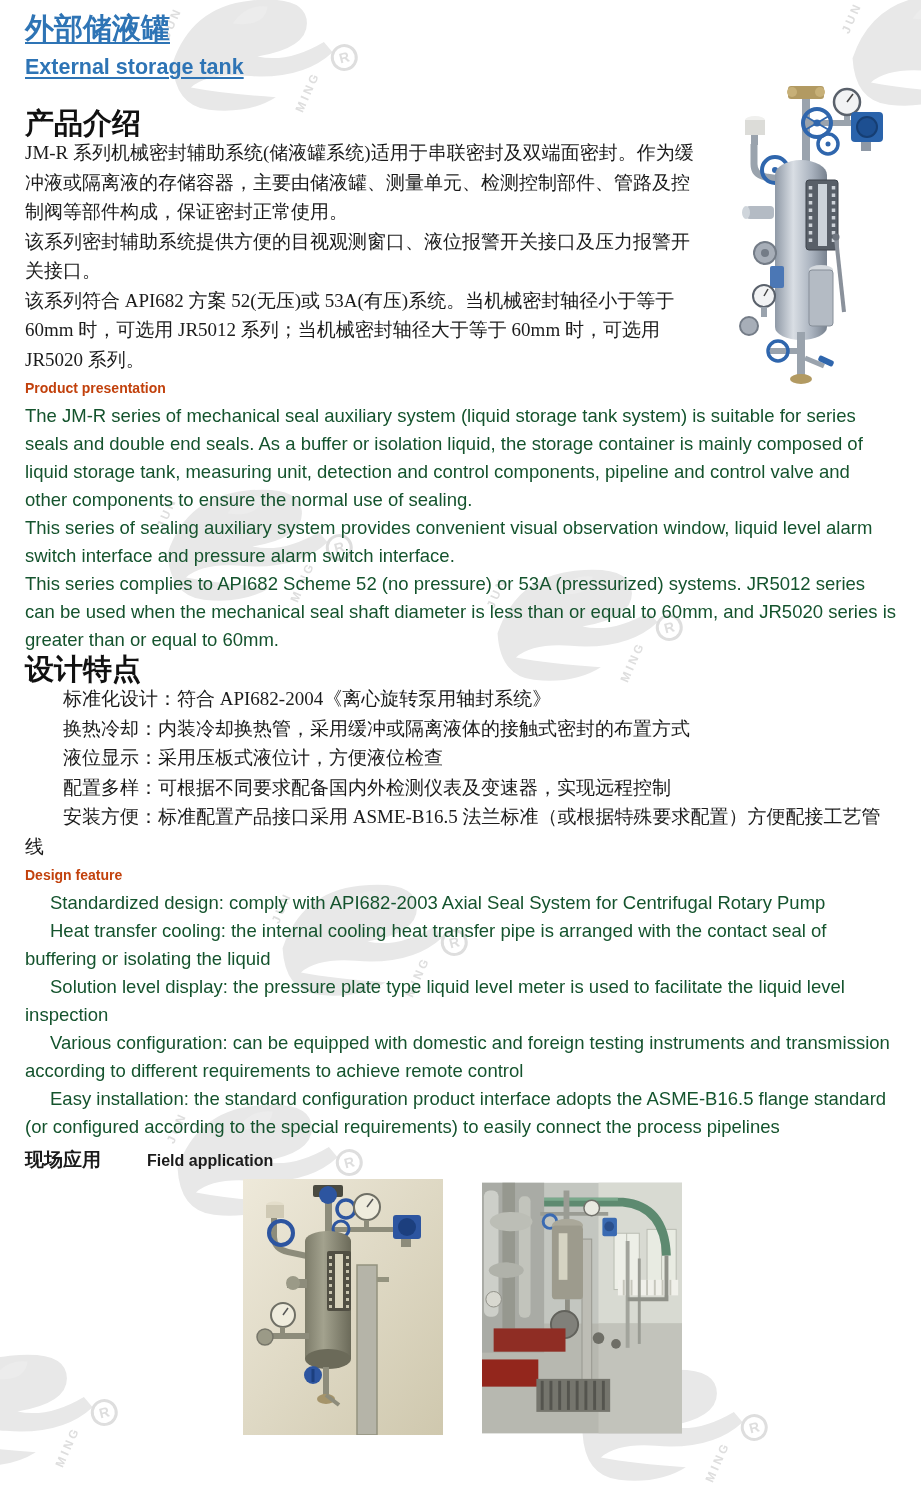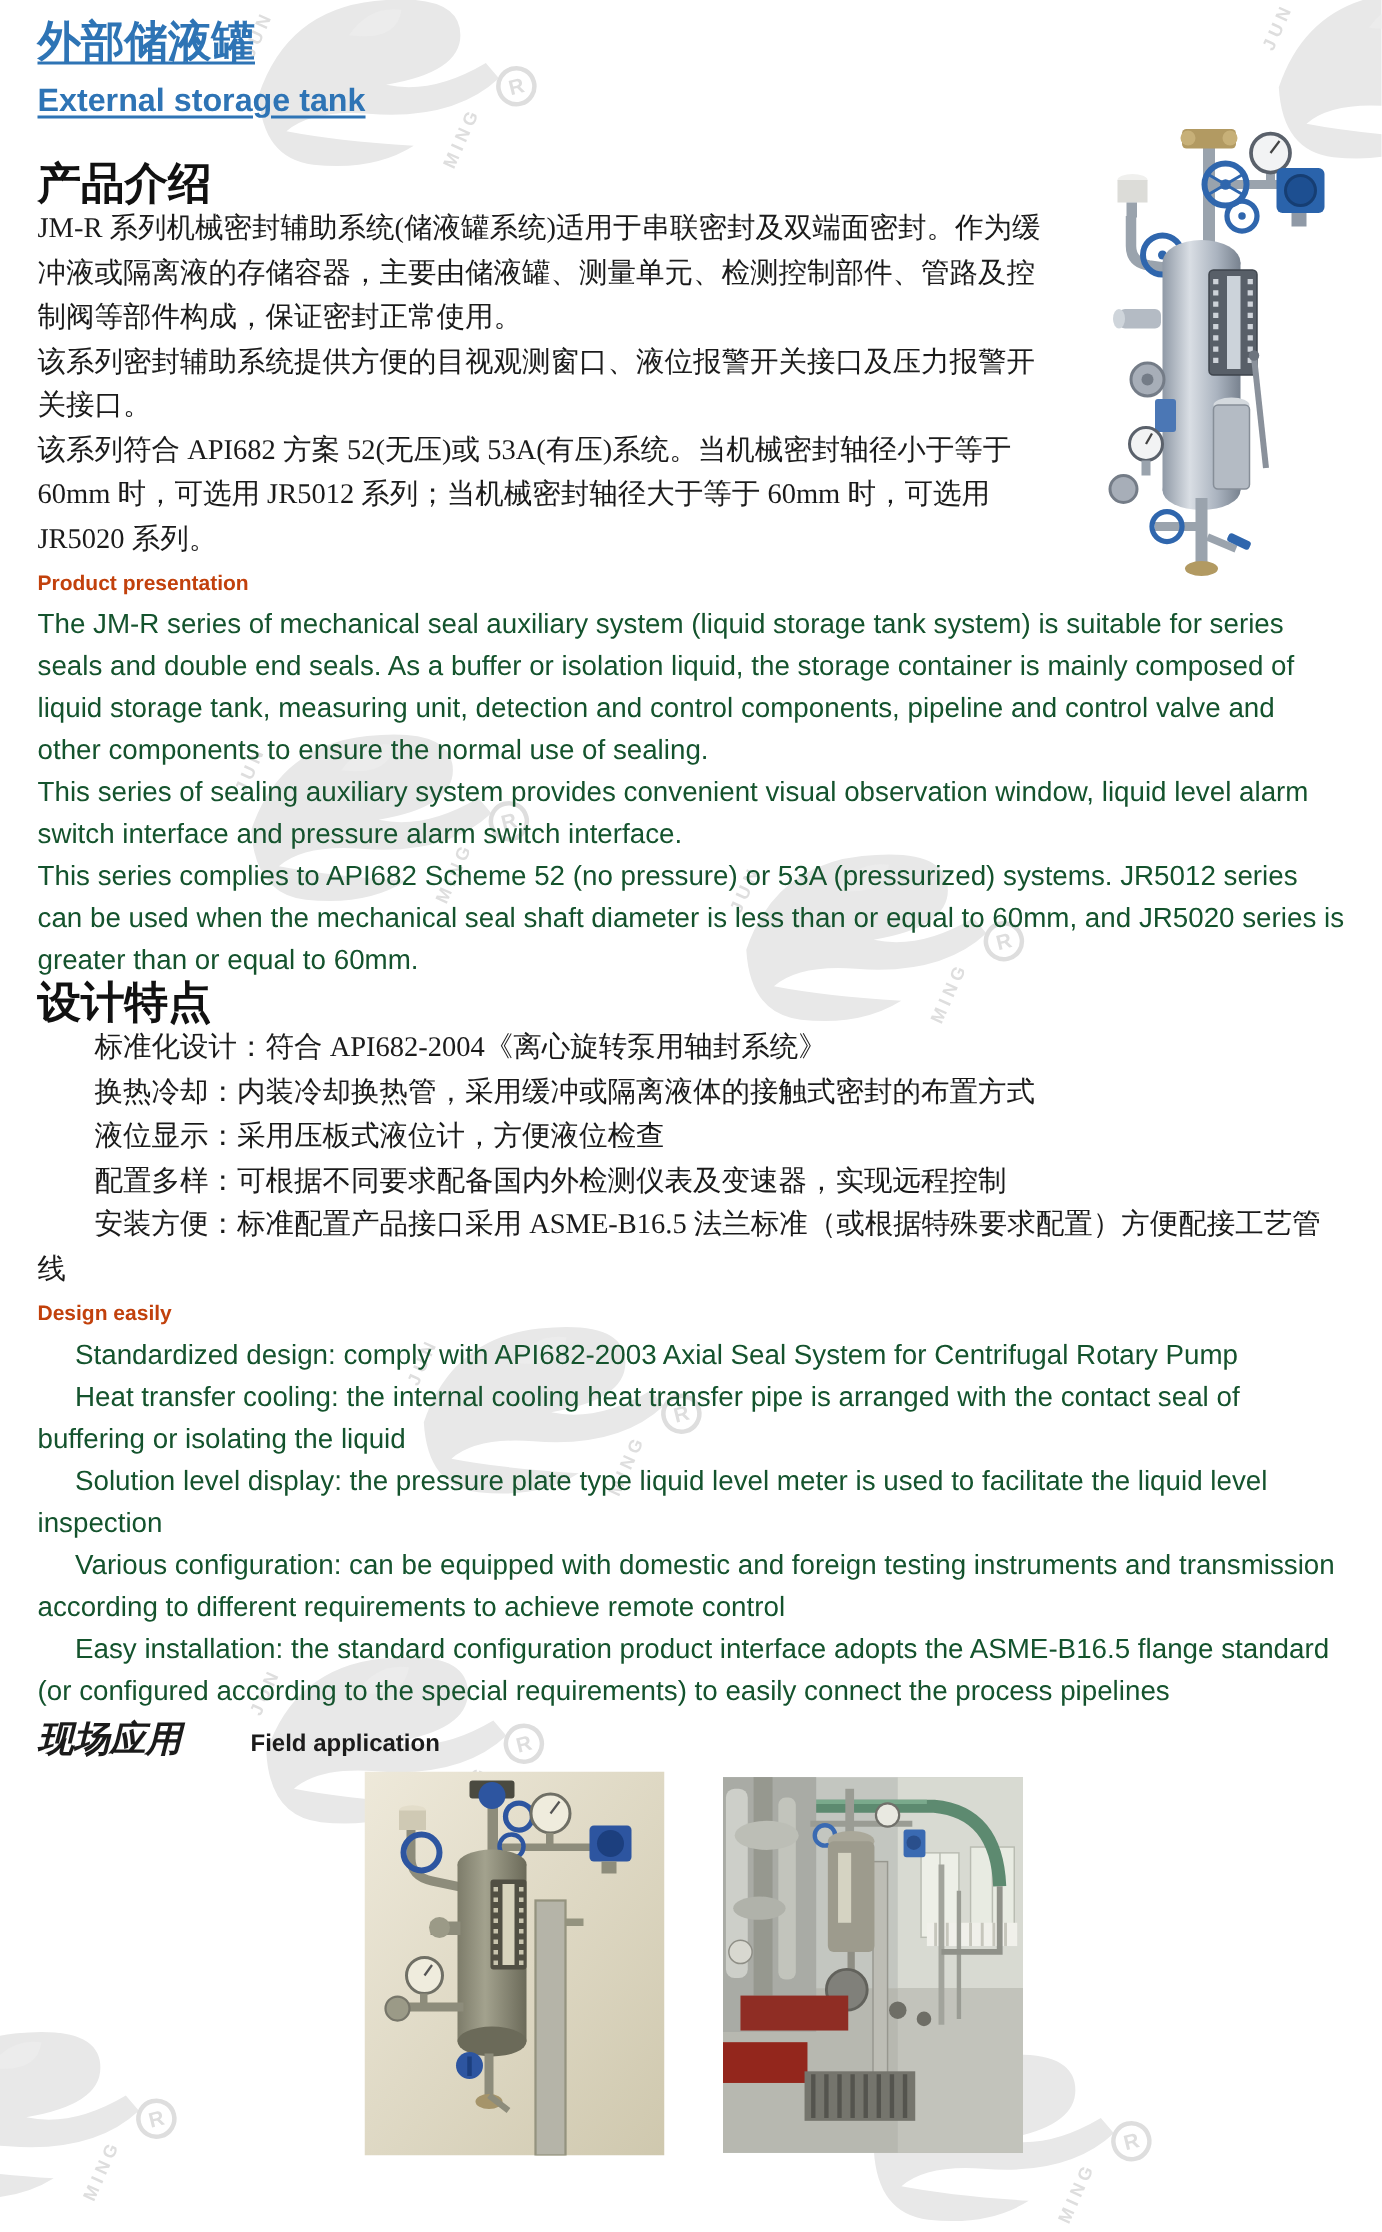--- a/index.html
+++ b/index.html
@@ -33,21 +33,21 @@
   }
   .intro{margin-top:28px;}
   .render-float{float:right;width:178px;height:305px;margin:-28px 0 8px 14px;}
   h3.h-cn{font-size:29px;line-height:30px;margin:0;font-weight:700;color:#111;}
   h3.h-en{font-size:14px;line-height:28px;margin:0;font-weight:700;color:#c2410c;}
   p.body-cn{font-size:19px;line-height:29.5px;margin:0;color:#1b1b1b;}
   p.body-en{font-size:18.5px;line-height:28px;margin:0;color:#14532d;}
   p.item-cn{text-indent:38px;}
   p.item-en{text-indent:25px;}
   .field-heading{display:flex;align-items:baseline;gap:46px;margin-top:4px;}
-  .field-heading .fh-cn{font-size:24px;font-weight:700;line-height:30px;font-style:italic;}
+  .field-heading .fh-cn{font-size:19px;font-weight:700;line-height:30px;}
   .field-heading .fh-en{font-size:16px;font-weight:700;line-height:28px;}
   .photos{display:flex;gap:39px;margin:4px 0 0 218px;}
   .photo{display:block;}
 </style>
 </head>
 <body>
 
 <div class="wm wm1">
 <svg viewBox="0 0 220 160" xmlns="http://www.w3.org/2000/svg">
   <path fill="#e8e8e8" d="M28,68 Q60,18 118,26 Q175,34 168,62 Q162,86 112,82
@@ -217,21 +217,21 @@
     <p class="body-en">This series complies to API682 Scheme 52 (no pressure) or 53A (pressurized) systems. JR5012 series can be used when the mechanical seal shaft diameter is less than or equal to 60mm, and JR5020 series is greater than or equal to 60mm.</p>
   </div>
 
   <h3 class="h-cn cn">设计特点</h3>
   <p class="body-cn item-cn cn">标准化设计：符合 API682-2004《离心旋转泵用轴封系统》</p>
   <p class="body-cn item-cn cn">换热冷却：内装冷却换热管，采用缓冲或隔离液体的接触式密封的布置方式</p>
   <p class="body-cn item-cn cn">液位显示：采用压板式液位计，方便液位检查</p>
   <p class="body-cn item-cn cn">配置多样：可根据不同要求配备国内外检测仪表及变速器，实现远程控制</p>
   <p class="body-cn item-cn cn">安装方便：标准配置产品接口采用 ASME-B16.5 法兰标准（或根据特殊要求配置）方便配接工艺管线</p>
 
-  <h3 class="h-en">Design easily</h3>
+  <h3 class="h-en">Design feature</h3>
   <p class="body-en item-en">Standardized design: comply with API682-2003 Axial Seal System for Centrifugal Rotary Pump</p>
   <p class="body-en item-en">Heat transfer cooling: the internal cooling heat transfer pipe is arranged with the contact seal of buffering or isolating the liquid</p>
   <p class="body-en item-en">Solution level display: the pressure plate type liquid level meter is used to facilitate the liquid level inspection</p>
   <p class="body-en item-en">Various configuration: can be equipped with domestic and foreign testing instruments and transmission according to different requirements to achieve remote control</p>
   <p class="body-en item-en">Easy installation: the standard configuration product interface adopts the ASME-B16.5 flange standard (or configured according to the special requirements) to easily connect the process pipelines</p>
 
   <div class="field-heading">
     <span class="fh-cn cn">现场应用</span>
     <span class="fh-en">Field application</span>
   </div>

